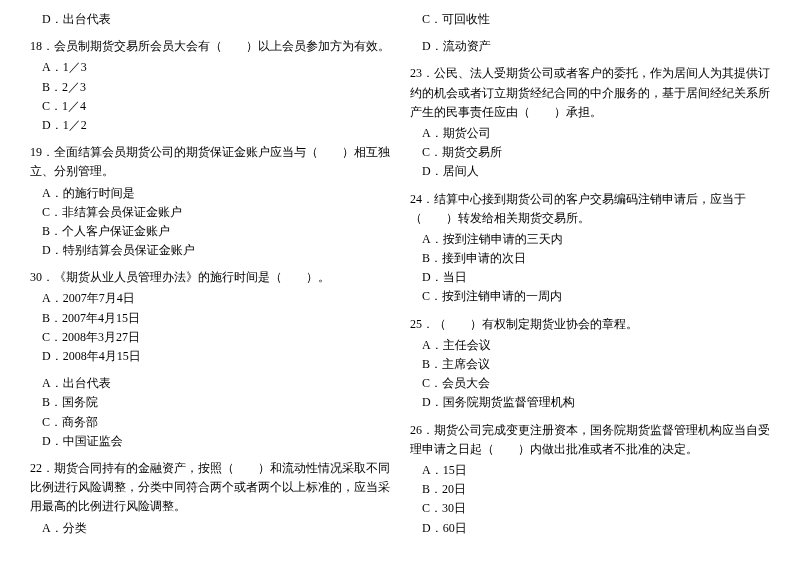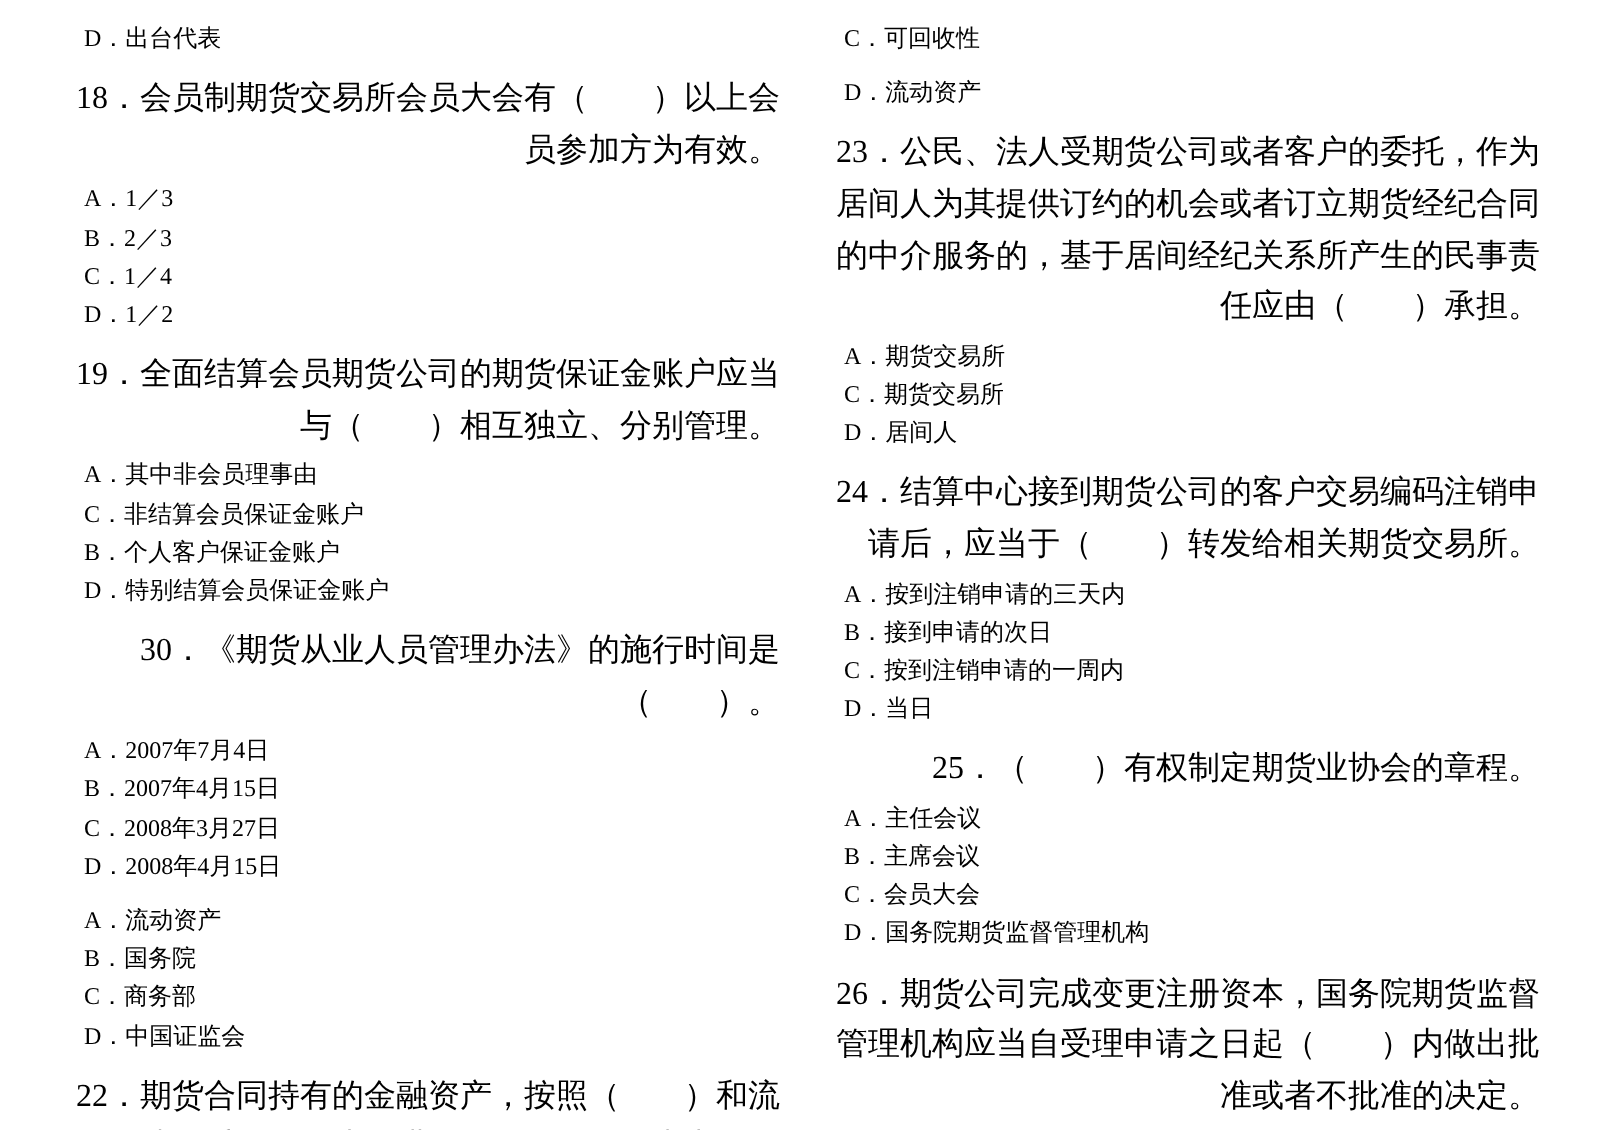--- a/index.html
+++ b/index.html
@@ -25,25 +25,24 @@
       min-width: 0;
     }
     .column-right {
       flex: 1;
       min-width: 0;
     }
     .question-block {
       margin-bottom: 8px;
     }
     .question-title {
-      font-size: 16px;
+      font-size: 12px;
       line-height: 1.6;
       text-indent: 0;
       margin-bottom: 2px;
-      text-align: right;
     }
     .option {
       font-size: 12px;
       line-height: 1.6;
       padding-left: 12px;
     }
   </style>
 </head>
 <body>
 
@@ -57,36 +56,36 @@
     <div class="question-block">
       <div class="question-title">18．会员制期货交易所会员大会有（　　）以上会员参加方为有效。</div>
       <div class="option">A．1／3</div>
       <div class="option">B．2／3</div>
       <div class="option">C．1／4</div>
       <div class="option">D．1／2</div>
     </div>
 
     <div class="question-block">
       <div class="question-title">19．全面结算会员期货公司的期货保证金账户应当与（　　）相互独立、分别管理。</div>
-      <div class="option">A．其中非会员理事由</div>
+      <div class="option">A．的施行时间是</div>
       <div class="option">C．非结算会员保证金账户</div>
       <div class="option">B．个人客户保证金账户</div>
       <div class="option">D．特别结算会员保证金账户</div>
     </div>
 
     <div class="question-block">
       <div class="question-title">30．《期货从业人员管理办法》的施行时间是（　　）。</div>
       <div class="option">A．2007年7月4日</div>
       <div class="option">B．2007年4月15日</div>
       <div class="option">C．2008年3月27日</div>
       <div class="option">D．2008年4月15日</div>
     </div>
 
     <div class="question-block">
-      <div class="option">A．流动资产</div>
+      <div class="option">A．出台代表</div>
       <div class="option">B．国务院</div>
       <div class="option">C．商务部</div>
       <div class="option">D．中国证监会</div>
     </div>
 
     <div class="question-block">
       <div class="question-title">22．期货合同持有的金融资产，按照（　　）和流动性情况采取不同比例进行风险调整，分类中同符合两个或者两个以上标准的，应当采用最高的比例进行风险调整。</div>
       <div class="option">A．分类</div>
 
     </div>
@@ -98,31 +97,31 @@
     <div class="question-block">
       <div class="option">C．可回收性</div>
     </div>
 
     <div class="question-block">
       <div class="option">D．流动资产</div>
     </div>
 
     <div class="question-block">
       <div class="question-title">23．公民、法人受期货公司或者客户的委托，作为居间人为其提供订约的机会或者订立期货经纪合同的中介服务的，基于居间经纪关系所产生的民事责任应由（　　）承担。</div>
-      <div class="option">A．期货交易所</div>
+      <div class="option">A．期货公司</div>
       <div class="option">C．期货交易所</div>
       <div class="option">D．居间人</div>
     </div>
 
     <div class="question-block">
       <div class="question-title">24．结算中心接到期货公司的客户交易编码注销申请后，应当于（　　）转发给相关期货交易所。</div>
       <div class="option">A．按到注销申请的三天内</div>
       <div class="option">B．接到申请的次日</div>
+      <div class="option">D．当日</div>
       <div class="option">C．按到注销申请的一周内</div>
-      <div class="option">D．当日</div>
     </div>
 
     <div class="question-block">
       <div class="question-title">25．（　　）有权制定期货业协会的章程。</div>
       <div class="option">A．主任会议</div>
       <div class="option">B．主席会议</div>
       <div class="option">C．会员大会</div>
       <div class="option">D．国务院期货监督管理机构</div>
     </div>
 

